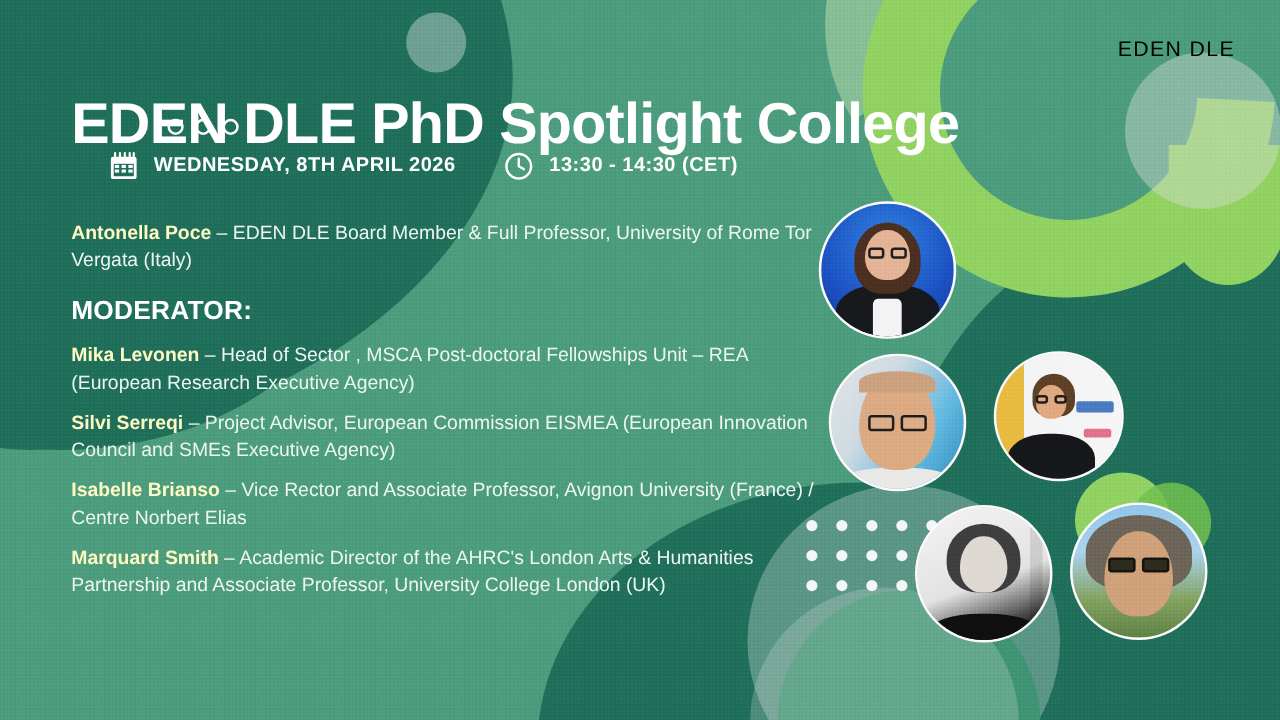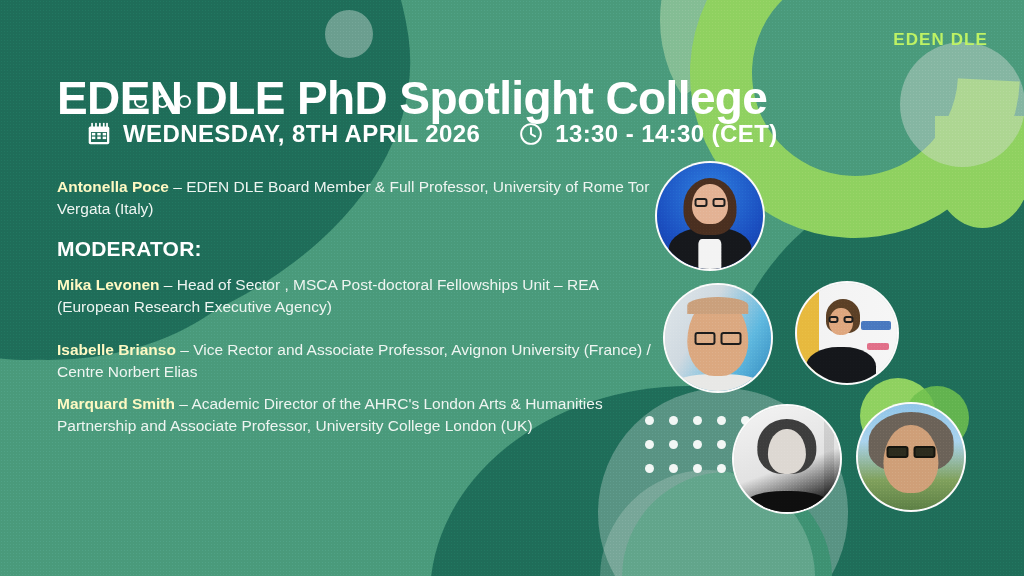--- a/index.html
+++ b/index.html
@@ -204,24 +204,24 @@
     border-radius: 50%;
     background: #ffffff;
     opacity: 0.92;
   }
 
   
   .wordmark {
     position: absolute;
     right: 36px;
     top: 30px;
-    color: #bef264;
+    color: #000000;
     font-size: 17px;
     letter-spacing: 1.1px;
-    font-weight: 700;
+    font-weight: 400;
   }
 
   .title {
     position: absolute;
     left: 57px;
     top: 40px;
     color: #ffffff;
     font-size: 46px;
     line-height: 54px;
     font-weight: bold;
@@ -252,21 +252,21 @@
     align-items: center;
     color: #ffffff;
   }
   .meta-item {
     display: flex;
     align-items: center;
     gap: 11px;
   }
   .meta-item + .meta-item { margin-left: 38px; }
   .meta-text {
-    font-size: 24px;
+    font-size: 16px;
     font-weight: bold;
     letter-spacing: 0.4px;
     white-space: nowrap;
   }
   .icon-svg { display: block; }
 
   .body-block {
     position: absolute;
     left: 57px;
     top: 176px;
@@ -515,20 +515,23 @@
     <div class="spacer-18"></div>
 
     <div class="section-head">MODERATOR:</div>
 
     <div class="spacer-10"></div>
     <p class="person">
       <span class="nm">Mika Levonen</span><span> – </span><span>Head of Sector , MSCA Post-doctoral Fellowships Unit –  REA (European Research Executive Agency)</span>
     </p>
 
     <div class="spacer-10"></div>
+    <p class="person">
+      <span class="nm">Silvi Serreqi</span><span> – </span><span>Project Advisor, European Commission EISMEA (European Innovation Council and SMEs Executive Agency)</span>
+    </p>
 
     <div class="spacer-10"></div>
     <p class="person">
       <span class="nm">Isabelle Brianso</span><span> – </span><span>Vice Rector and Associate Professor, Avignon University (France) / Centre Norbert Elias</span>
     </p>
 
     <div class="spacer-10"></div>
     <p class="person">
       <span class="nm">Marquard Smith</span><span> – </span><span>Academic Director of the AHRC's London Arts &amp; Humanities Partnership and Associate Professor, University College London (UK)</span>
     </p>

